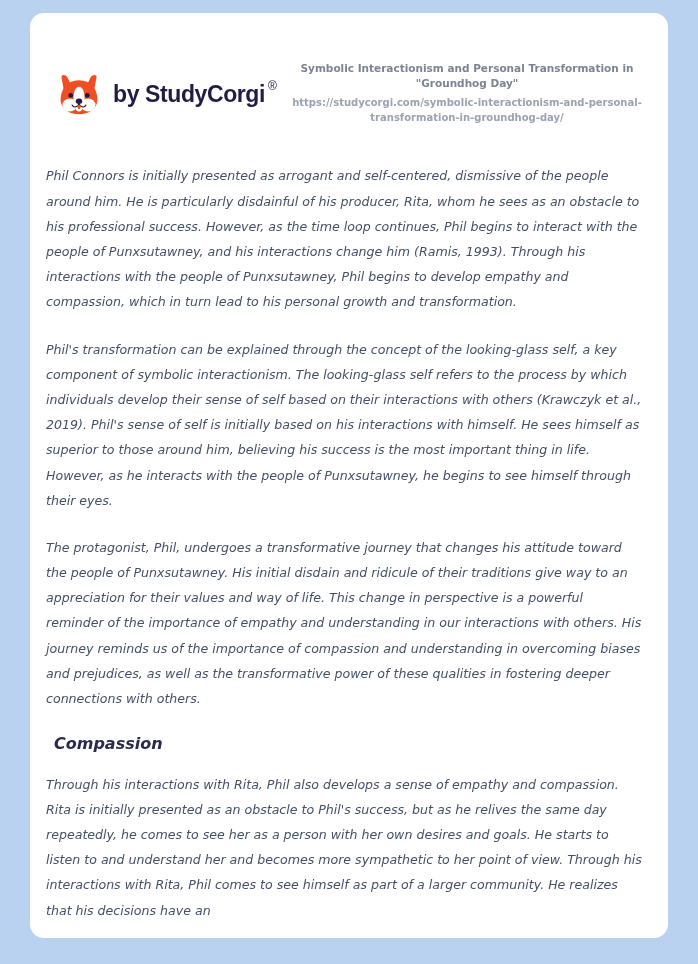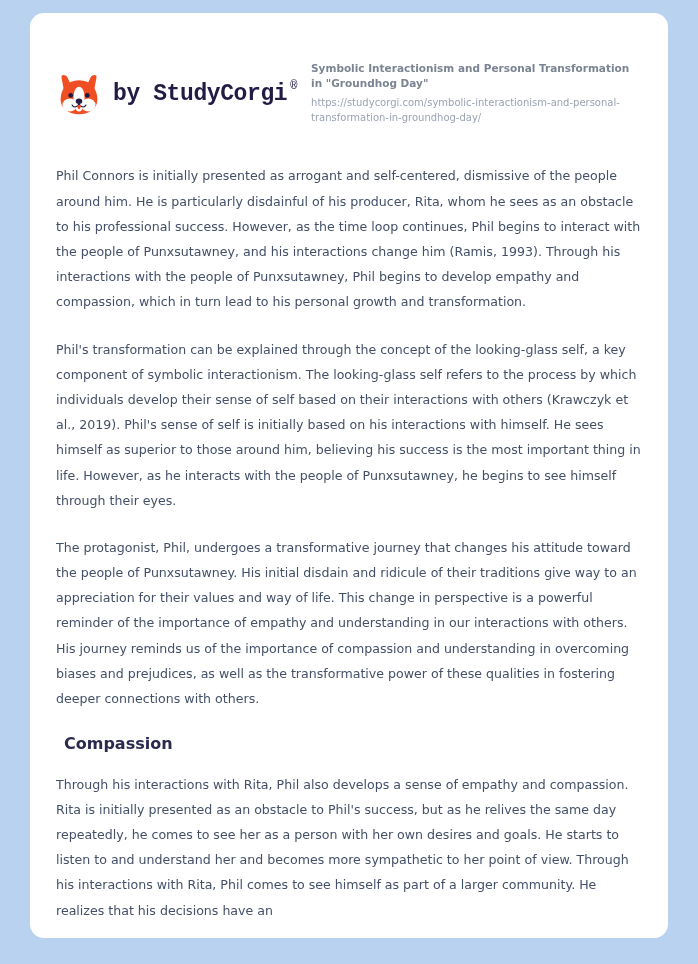--- a/index.html
+++ b/index.html
@@ -43,70 +43,70 @@
   }
 
   .brand-logo {
     width: 46px;
     height: 46px;
     flex: 0 0 46px;
     display: block;
   }
 
   .brand-text {
-    font-family: Liberation Mono, monospace;
+    font-family: Liberation Sans, sans-serif;
     font-size: 23px;
     font-weight: 700;
     color: #221b45;
     letter-spacing: -0.4px;
     white-space: nowrap;
     display: flex;
     align-items: flex-start;
     justify-content: center;
   }
 
   .brand-reg {
     font-size: 12px;
     font-weight: 400;
     color: #221b45;
     margin-left: 3px;
     position: relative;
     top: -2px;
   }
 
   .header-meta {
-    text-align: left;
+    text-align: center;
     max-width: 350px;
     padding-top: 4px;
-    margin-left: 14px;
   }
 
   .header-title {
     font-family: "DejaVu Sans", sans-serif;
     font-size: 10.5px;
     font-weight: 700;
     color: #7b8493;
     line-height: 1.45;
     margin: 0 0 5px 0;
   }
 
   .header-url {
     font-family: "DejaVu Sans", sans-serif;
     font-size: 10px;
-    font-weight: 400;
+    font-weight: 700;
     color: #9aa3b2;
     line-height: 1.45;
     margin: 0;
     word-break: break-word;
   }
 
   
   .doc-body {
-    padding: 38px 26px 0 26px;
+    padding: 38px 26px 0 16px;
     box-sizing: border-box;
+    font-style: italic;
   }
 
   .doc-paragraph {
     font-family: "DejaVu Sans", sans-serif;
     font-size: 12.6px;
     line-height: 2.0;
     color: #445068;
     margin: 0 0 22px 0;
     text-align: left;
   }

